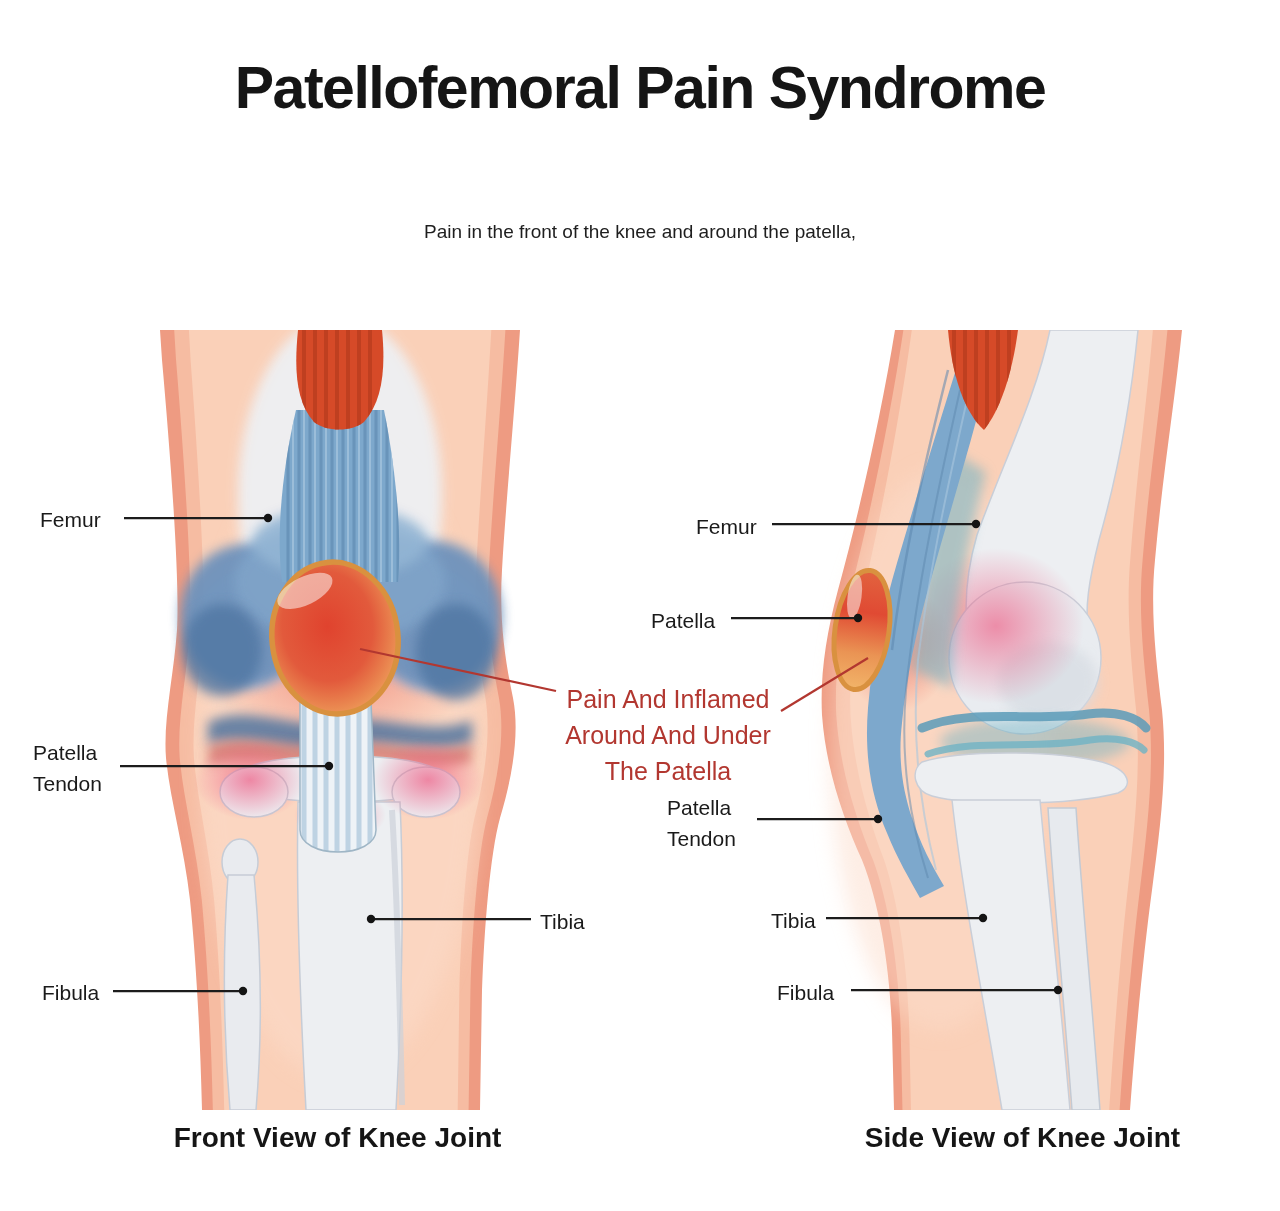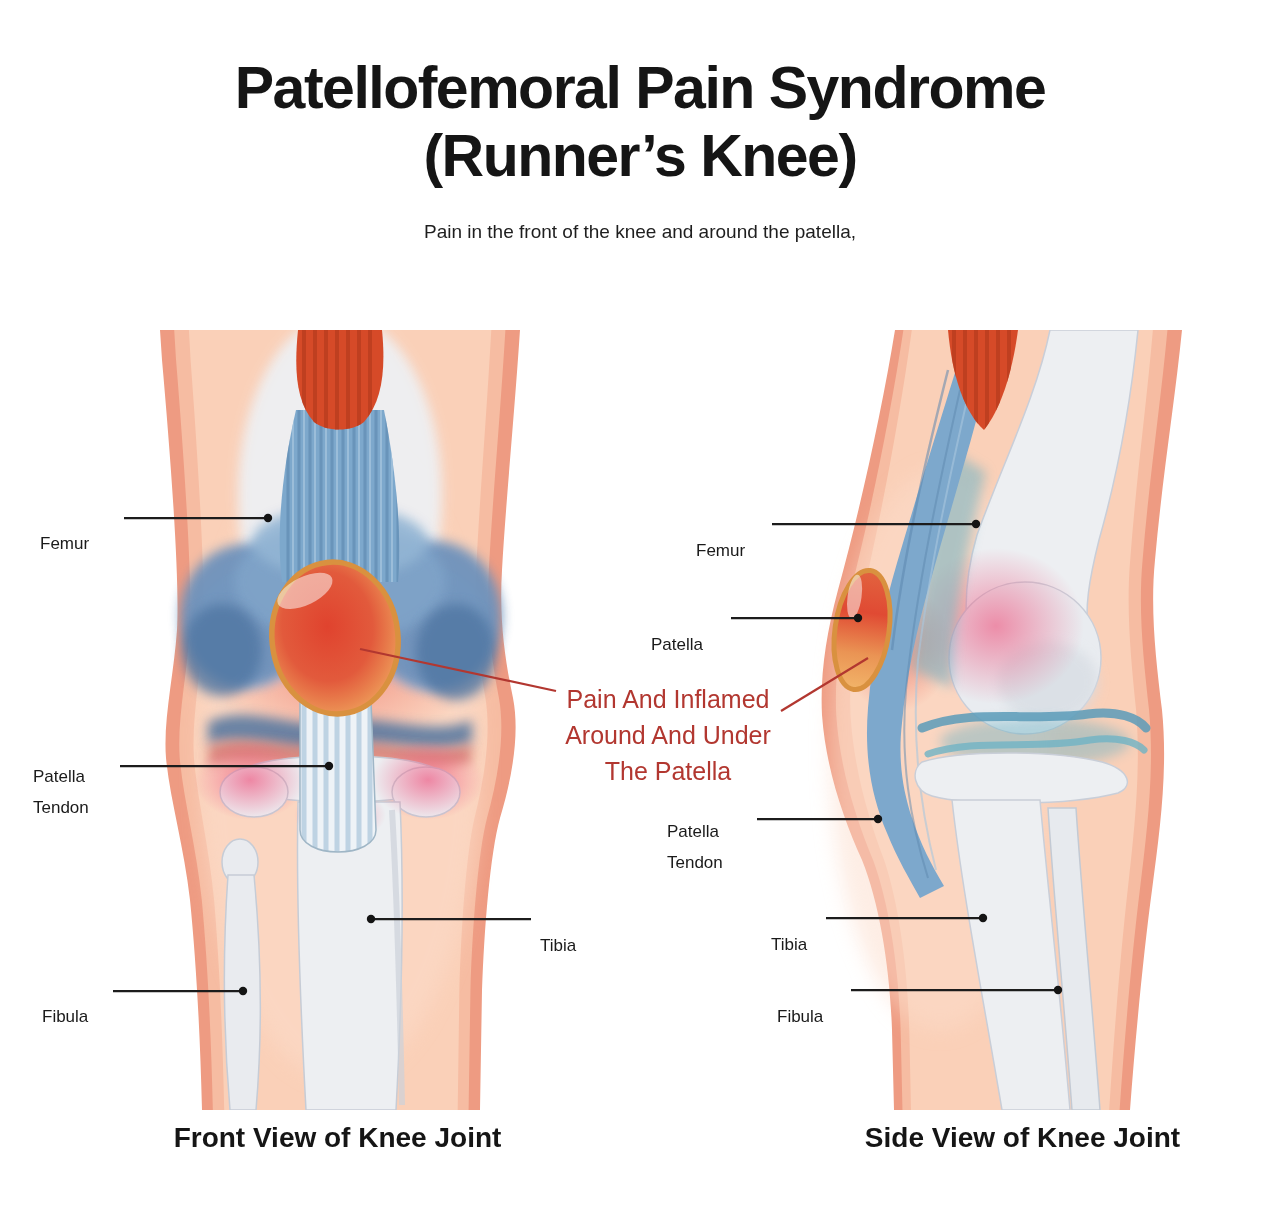--- a/index.html
+++ b/index.html
@@ -2,34 +2,33 @@
 <html><head>
 <meta charset="utf-8">
 <style>
   *{margin:0;padding:0;box-sizing:border-box;}
   html,body{background:#ffffff;}
   .canvas{position:relative;width:1280px;height:1211px;background:#ffffff;
           font-family:"Liberation Sans","DejaVu Sans",sans-serif;overflow:hidden;}
   .title{position:absolute;width:100%;text-align:center;font-weight:800;
          color:#151515;font-size:59px;letter-spacing:-1.5px;}
   .desc{position:absolute;width:100%;text-align:center;font-size:19px;color:#1e1e1e;}
-  .label{position:absolute;font-size:17px;color:#1a1a1a;line-height:31px;margin-top:24px;}
+  .label{position:absolute;font-size:21px;color:#1a1a1a;line-height:31px;}
   .annotation{position:absolute;text-align:center;font-size:25px;line-height:36px;
               color:#b23730;font-weight:400;}
   .caption{position:absolute;font-size:28px;font-weight:bold;color:#151515;text-align:center;}
   .illus{position:absolute;}
   .overlay{position:absolute;left:0;top:0;pointer-events:none;}
 </style>
 </head>
 <body>
 
 <div class="canvas">
 
   <div class="title" style="top:54px;">Patellofemoral Pain Syndrome</div>
-  <div class="title" style="top:122px;">(Runner’s Knee)</div>
   <div class="desc" style="top:221px;">Pain in the front of the knee and around the patella,</div>
 
   <svg class="illus" style="left:150px;top:330px;" width="380" height="780" viewBox="0 0 380 780">
     <defs>
       <path id="fLeg" d="M10 0 H370 C364 90 356 170 352 240 C349 290 355 330 363 368 C370 404 362 448 350 488 C340 524 334 600 332 660 L330 780 H52 C50 700 46 630 40 570 C34 516 20 470 16 428 C13 390 24 344 27 300 C30 250 20 120 12 30 Z"></path>
       <radialGradient id="fPat" cx="0.45" cy="0.42" r="0.8">
         <stop offset="0" stop-color="#e0432e"></stop>
         <stop offset="0.45" stop-color="#e25a3c"></stop>
         <stop offset="0.72" stop-color="#ec9355"></stop>
         <stop offset="1" stop-color="#f0ae63"></stop>

